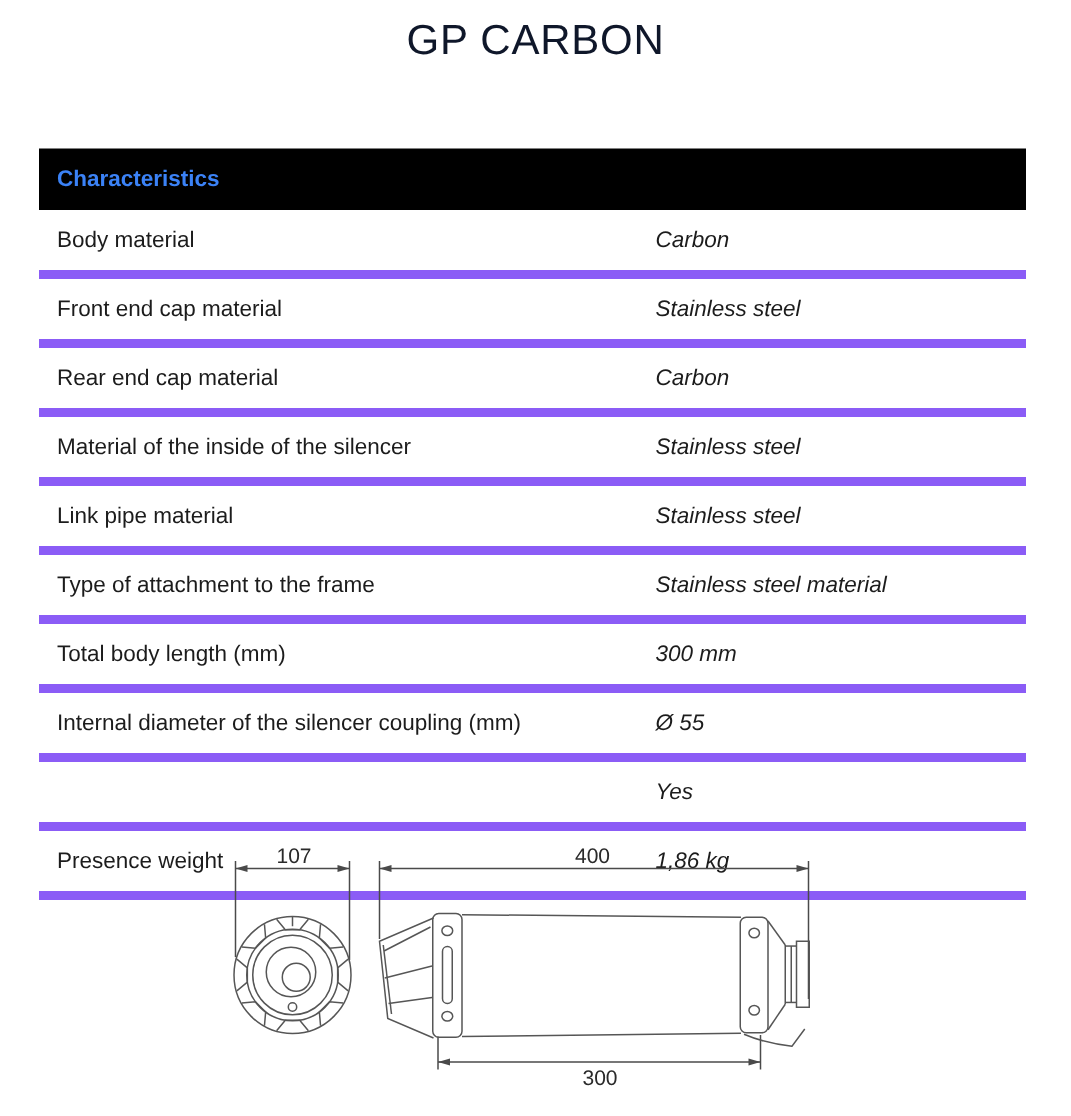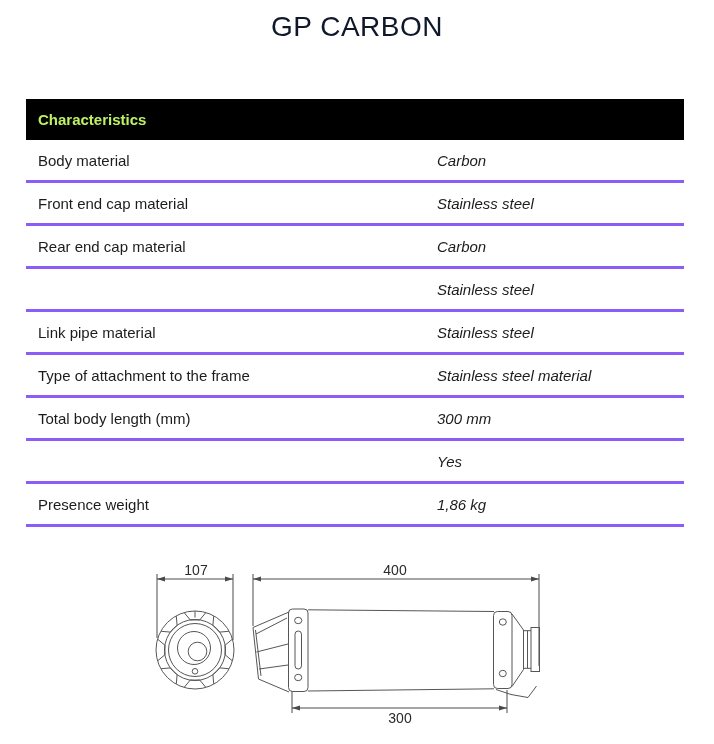--- a/index.html
+++ b/index.html
@@ -6,25 +6,25 @@
   .page{
     position:relative;width:714px;height:744px;background:#ffffff;overflow:hidden;
     font-family:"Liberation Sans",sans-serif;
   }
   .title{
     position:absolute;top:11px;left:0;width:714px;text-align:center;
     font-size:28px;font-weight:400;letter-spacing:0.5px;color:#0f172a;
   }
   .spec-table{position:absolute;left:26px;top:99px;width:658px;}
   .thead{
-    height:41px;background:#000000;color:#bef264;font-weight:bold;font-size:15px;
+    height:41px;background:#000000;color:#3b82f6;font-weight:bold;font-size:15px;
     line-height:41px;padding-left:12px;box-sizing:border-box;
   }
   .row{
-    position:relative;height:40px;border-bottom:3px solid #8b5cf6;
+    position:relative;height:40px;border-bottom:6px solid #8b5cf6;
     font-size:15px;color:#1c1c1c;
   }
   .row .label{position:absolute;left:12px;top:50%;transform:translateY(-50%);white-space:nowrap;}
   .row .value{position:absolute;left:411px;top:50%;transform:translateY(-50%);white-space:nowrap;font-style:italic;}
   svg.drawing{position:absolute;left:0;top:544px;}
   .ln{stroke:#565656;stroke-width:1;fill:none;}
   .dim{stroke:#4a4a4a;stroke-width:1;fill:none;}
   .arw{fill:#4a4a4a;stroke:none;}
   .dimtext{fill:#2a2a2a;font-size:14px;font-family:"Liberation Sans",sans-serif;text-anchor:middle;}
 </style>
@@ -47,38 +47,43 @@
       <span class="label">Front end cap material</span>
       <span class="value">Stainless steel</span>
     </div>
 
     <div class="row">
       <span class="label">Rear end cap material</span>
       <span class="value">Carbon</span>
     </div>
 
     <div class="row">
+      <span class="label">Material of the inside of the silencer</span>
       <span class="value">Stainless steel</span>
     </div>
 
     <div class="row">
       <span class="label">Link pipe material</span>
       <span class="value">Stainless steel</span>
     </div>
 
     <div class="row">
       <span class="label">Type of attachment to the frame</span>
       <span class="value">Stainless steel material</span>
     </div>
 
     <div class="row">
       <span class="label">Total body length (mm)</span>
       <span class="value">300 mm</span>
     </div>
 
+    <div class="row">
+      <span class="label">Internal diameter of the silencer coupling (mm)</span>
+      <span class="value">Ø 55</span>
+    </div>
 
     <div class="row">
       <span class="value">Yes</span>
     </div>
 
     <div class="row">
       <span class="label">Presence weight</span>
       <span class="value">1,86 kg</span>
     </div>
   </div>

